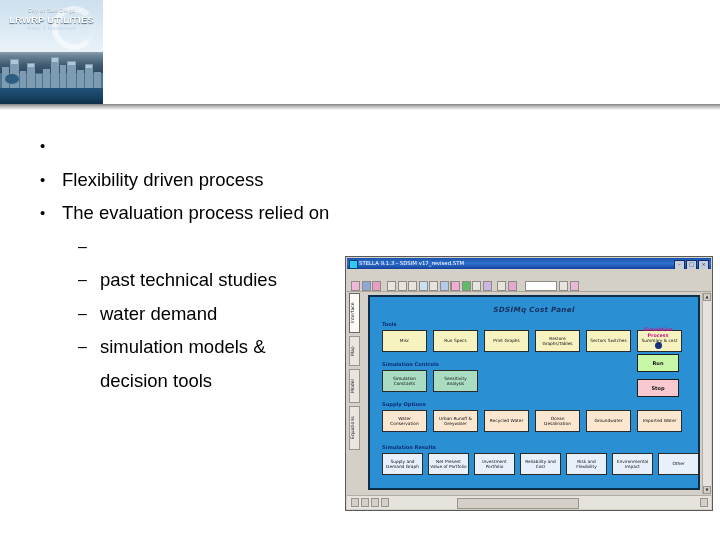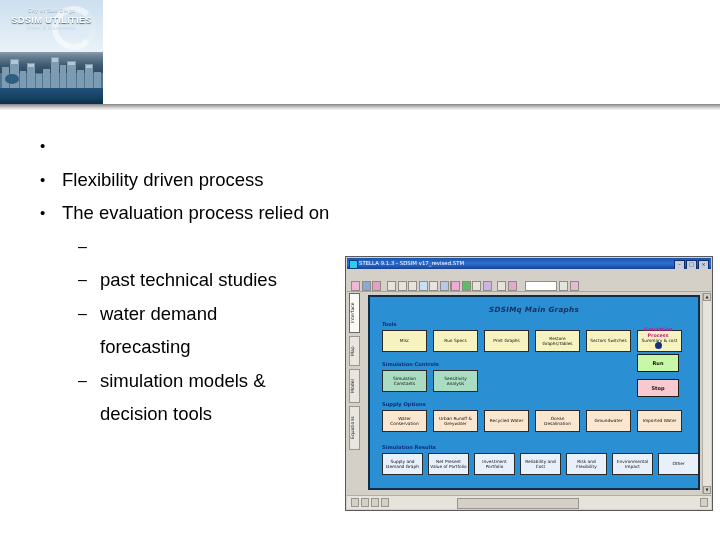--- a/index.html
+++ b/index.html
@@ -131,21 +131,21 @@
 <body>
 
 <div class="slide">
 
   <div class="header">
 
     <div class="logo">
       <div class="sky"></div>
       <div class="ring"></div>
       <div class="city">City of San Diego</div>
-      <div class="pu">SDSIM UTILITIES</div>
+      <div class="pu">LRWRP UTILITIES</div>
       <div class="ww">Water &amp; Wastewater</div>
       <svg class="skyline" viewBox="0 0 103 62" preserveAspectRatio="none">
         <rect x="0" y="30" width="103" height="32" fill="#4d7694"></rect>
         <g fill="#7d9cb2">
           <rect x="2" y="24" width="7" height="21"></rect>
             <rect x="10" y="16" width="9" height="29"></rect>
           <rect x="20" y="28" width="6" height="17"></rect>
             <rect x="27" y="20" width="8" height="25"></rect>
           <rect x="36" y="31" width="6" height="14"></rect>
             <rect x="43" y="26" width="7" height="19"></rect>
@@ -190,21 +190,20 @@
       <span class="mk">–</span>
     </div>
     <div class="b2">
       <span class="mk">–</span>
       <span class="wrap">past technical studies</span>
     </div>
     <div class="b2">
       <span class="mk">–</span>
       <span class="wrap">water demand</span>
     </div>
-    <div class="b2cont">forecasting</div>
     <div class="b2">
       <span class="mk">–</span>
       <span class="wrap">simulation models &amp;</span>
     </div>
     <div class="b2cont">decision tools</div>
   </div>
 
   <div class="app">
 
     <div class="app-title">
@@ -261,21 +260,21 @@
     <div class="sidetabs">
       <div class="vtab sel" style="height:40px">Interface</div>
       <div class="vtab" style="height:30px">Map</div>
       <div class="vtab" style="height:34px">Model</div>
       <div class="vtab" style="height:44px">Equations</div>
     </div>
 
     <div class="canvas">
       <div class="panel">
 
-        <div class="panel-title">SDSIMq Main Graphs</div>
+        <div class="panel-title">SDSIMq Cost Panel</div>
 
         <div class="sect" style="left:12px;top:24px">Tools</div>
         <div class="btnrow" style="left:12px;top:33px">
           <span class="sbtn yellow">Misc</span>
           <span class="sbtn yellow">Run Specs</span>
           <span class="sbtn yellow">Print Graphs</span>
           <span class="sbtn yellow">Restore Graphs/Tables</span>
           <span class="sbtn yellow">Sectors Switches</span>
           <span class="sbtn yellow">Summary &amp; cost</span>
         </div>

